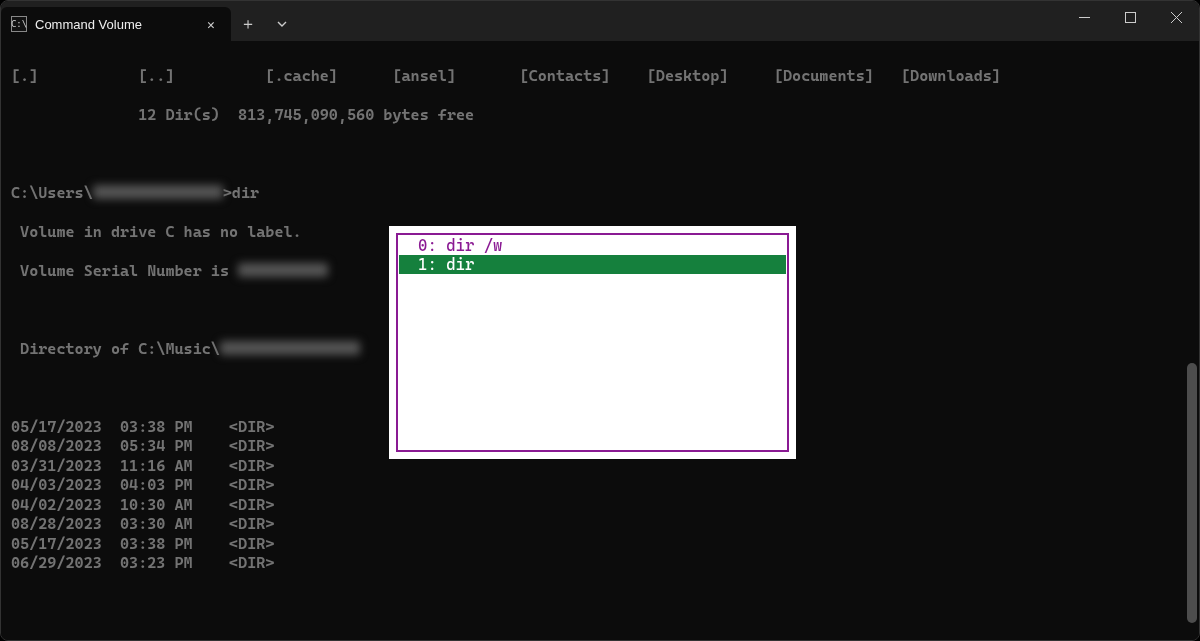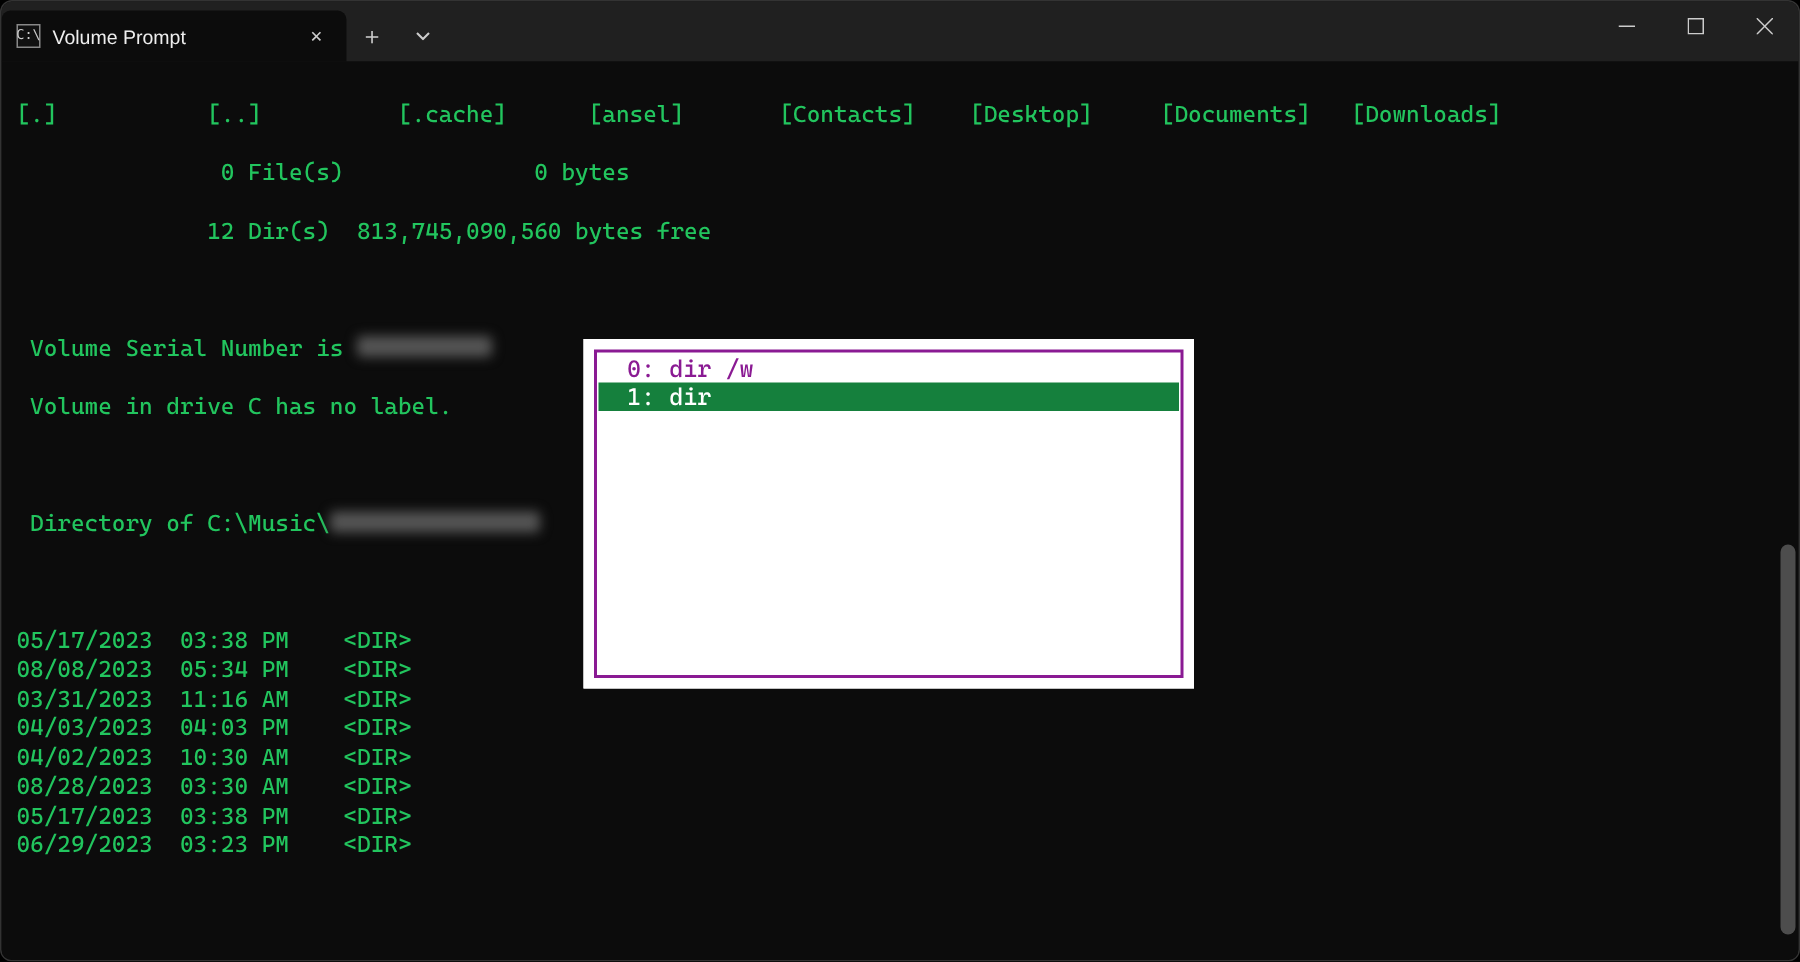--- a/index.html
+++ b/index.html
@@ -41,22 +41,23 @@
   .tab-dropdown { font-size: 12px; }
   .window-controls { display: flex; height: 100%; }
   .win-btn {
     width: 46px; height: 32px; display: flex; align-items: center;
     justify-content: center; color: #ccc; font-family: "Segoe UI", sans-serif;
   }
   .win-btn svg { stroke: #ccc; }
   .terminal {
     position: absolute; top: 40px; left: 0; right: 0; bottom: 0;
     background: #0c0c0c; padding: 6px 0 0 10px; white-space: pre;
-    color: #22c55e; line-height: 19.5px;
+    color: #737373; line-height: 19.5px;
     font-family: "Cascadia Mono","Consolas",monospace;
+    font-weight: bold;
   }
   .line { white-space: pre; }
   .redact {
     display:inline-block; vertical-align: middle;
     height: 14px; background:#555; border-radius:3px; filter: blur(4px);
     margin-top:-2px;
   }
   .history-popup {
     position: absolute; top: 225px; left: 388px; width: 407px; height: 233px;
     background: #fff; border: 3px solid #fff; padding: 4px;
@@ -80,21 +81,21 @@
 </style>
 </head>
 <body>
 
 <div class="window">
 
   <div class="titlebar">
     <div class="tabs">
       <div class="tab">
         <span class="tab-icon">C:\</span>
-        <span class="tab-title">Volume Prompt</span>
+        <span class="tab-title">Command Volume</span>
         <span class="tab-close">✕</span>
       </div>
       <div class="tab-add">＋</div>
       <div class="tab-dropdown">
         <svg width="10" height="6" viewBox="0 0 10 6">
             <path d="M1 1 L5 5 L9 1" fill="none" stroke="#ccc" stroke-width="1.4"></path>
           </svg>
       </div>
     </div>
     <div class="window-controls">
@@ -112,25 +113,25 @@
         <svg width="11" height="11">
             <line x1="0" y1="0" x2="11" y2="11" stroke-width="1"></line>
             <line x1="11" y1="0" x2="0" y2="11" stroke-width="1"></line>
           </svg>
       </div>
     </div>
   </div>
 
   <div class="terminal">
 <div class="line" id="wide1">[.]           [..]          [.cache]      [ansel]       [Contacts]    [Desktop]     [Documents]   [Downloads]   </div>
-<div class="line">               0 File(s)              0 bytes</div>
 <div class="line">              12 Dir(s)  813,745,090,560 bytes free</div>
 <div class="line"> </div>
+<div class="line"><span>C:\Users\</span><span class="redact" style="width:130px"></span><span>&gt;dir</span></div>
+<div class="line"> Volume in drive C has no label.</div>
 <div class="line"><span> Volume Serial Number is </span><span class="redact" style="width:90px"></span></div>
-<div class="line"> Volume in drive C has no label.</div>
 <div class="line"> </div>
 <div class="line"><span> Directory of C:\Music\</span><span class="redact" style="width:140px"></span></div>
 <div class="line"> </div>
 <div id="listing"><div class="line">05/17/2023  03:38 PM    &lt;DIR&gt;          </div><div class="line">08/08/2023  05:34 PM    &lt;DIR&gt;          </div><div class="line">03/31/2023  11:16 AM    &lt;DIR&gt;          </div><div class="line">04/03/2023  04:03 PM    &lt;DIR&gt;          </div><div class="line">04/02/2023  10:30 AM    &lt;DIR&gt;          </div><div class="line">08/28/2023  03:30 AM    &lt;DIR&gt;          </div><div class="line">05/17/2023  03:38 PM    &lt;DIR&gt;          </div><div class="line">06/29/2023  03:23 PM    &lt;DIR&gt;          </div></div>
 
 
 
 
   </div>
 

